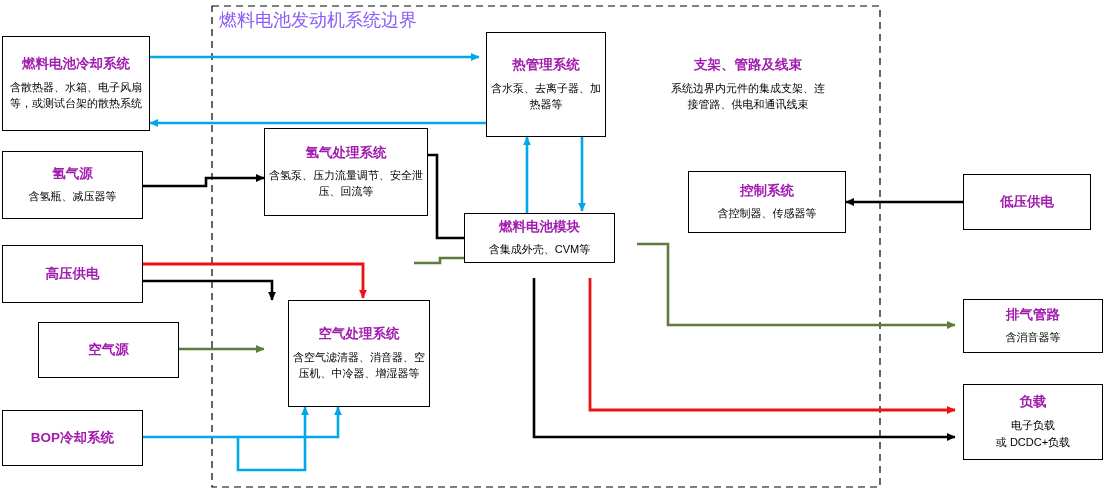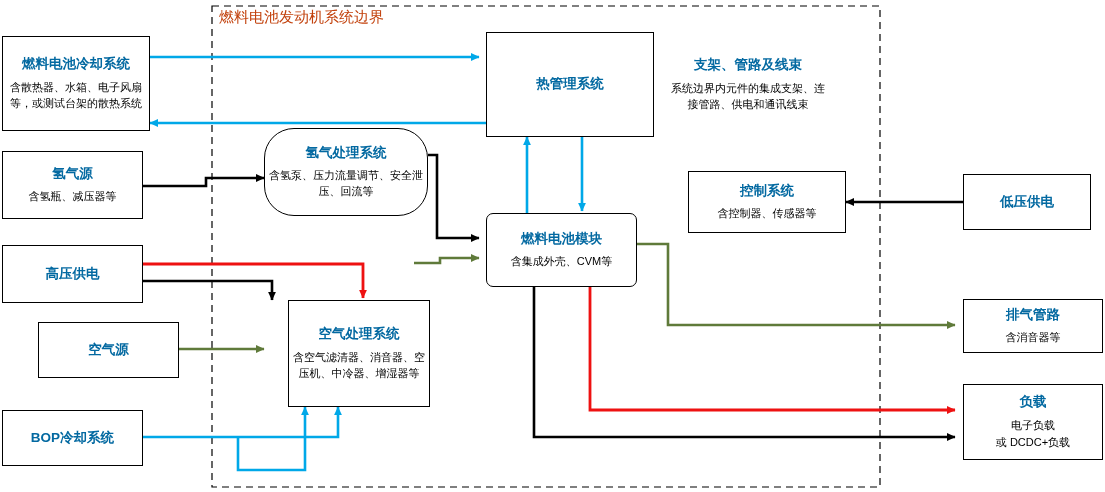--- a/index.html
+++ b/index.html
@@ -32,36 +32,36 @@
     flex-direction: column;
     align-items: center;
     justify-content: center;
     text-align: center;
     padding: 2px 4px;
     z-index: 3;
   }
   .box .title {
     font-size: 13.5px;
     font-weight: bold;
-    color: #0369a1;
+    color: #a21caf;
     line-height: 1.35;
   }
   .box .desc {
     font-size: 11px;
     color: #000000;
     line-height: 1.45;
     margin-top: 6px;
   }
   .box.noborder {
     border: none;
   }
   .boundary-label {
     position: absolute;
-    font-size: 15px;
-    color: #c2410c;
+    font-size: 18px;
+    color: #8b5cf6;
     z-index: 4;
     background: #ffffff;
     padding: 0 3px;
   }
 </style>
 </head>
 <body>
 
 <div id="canvas">
 
@@ -132,35 +132,36 @@
   </div>
 
   <div class="box" style="left:2px; top:322px; width:141px; height:56px;margin-left:36px;">
     <div class="title">空气源</div>
   </div>
 
   <div class="box" style="left:2px; top:410px; width:141px; height:56px;">
     <div class="title">BOP冷却系统</div>
   </div>
 
-  <div class="box" style="left:264px; top:128px; width:164px; height:88px;border-radius:30px;">
+  <div class="box" style="left:264px; top:128px; width:164px; height:88px;">
     <div class="title">氢气处理系统</div>
     <div class="desc">含氢泵、压力流量调节、安全泄压、回流等</div>
   </div>
 
   <div class="box" style="left:288px; top:300px; width:142px; height:107px;">
     <div class="title">空气处理系统</div>
     <div class="desc">含空气滤清器、消音器、空压机、中冷器、增湿器等</div>
   </div>
 
-  <div class="box" style="left:486px; top:32px; width:168px; height:105px;">
+  <div class="box" style="left:486px; top:32px; width:120px; height:105px;">
     <div class="title">热管理系统</div>
+    <div class="desc">含水泵、去离子器、加热器等</div>
   </div>
 
-  <div class="box" style="left:486px; top:213px; width:151px; height:74px;border-radius:7px;">
+  <div class="box" style="left:464px; top:213px; width:151px; height:50px;">
     <div class="title">燃料电池模块</div>
     <div class="desc">含集成外壳、CVM等</div>
   </div>
 
   <div class="box noborder" style="left:664px; top:32px; width:168px; height:105px;">
     <div class="title">支架、管路及线束</div>
     <div class="desc">系统边界内元件的集成支架、连接管路、供电和通讯线束</div>
   </div>
 
   <div class="box" style="left:688px; top:171px; width:158px; height:62px;text-align:center;">

